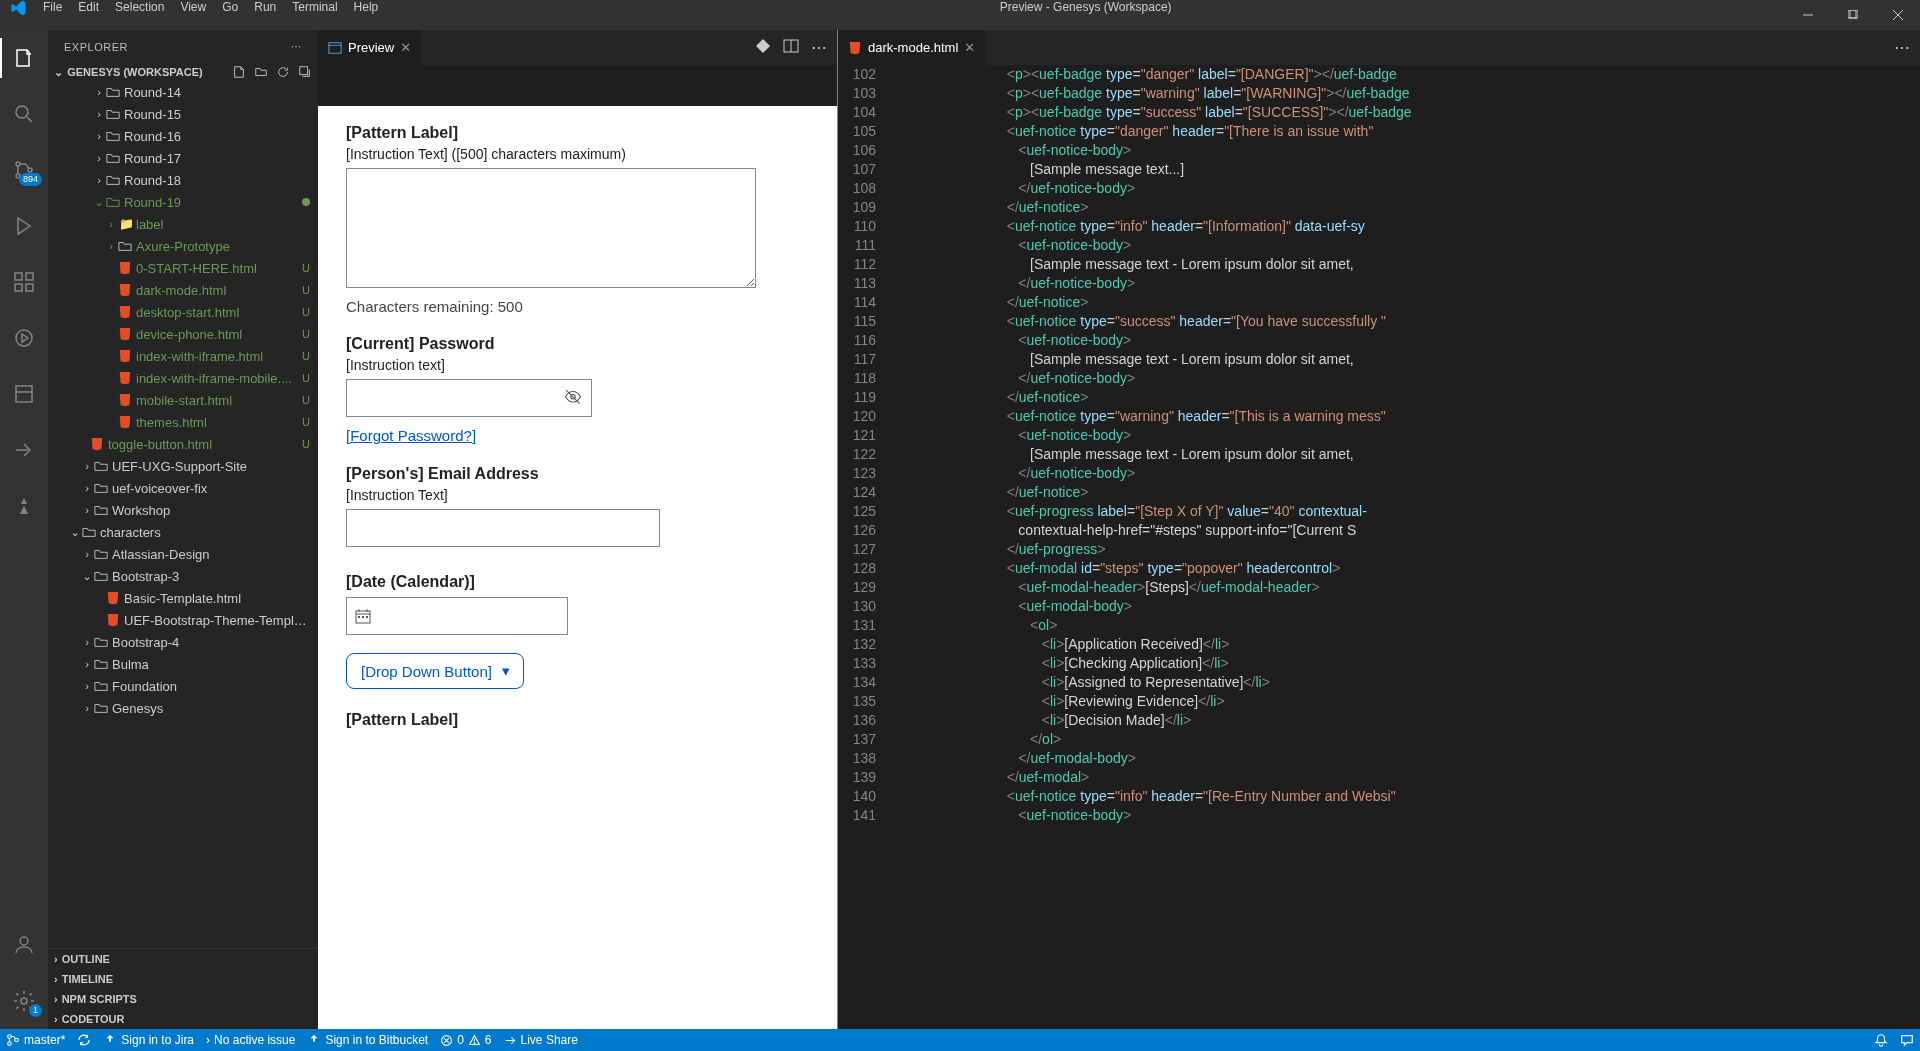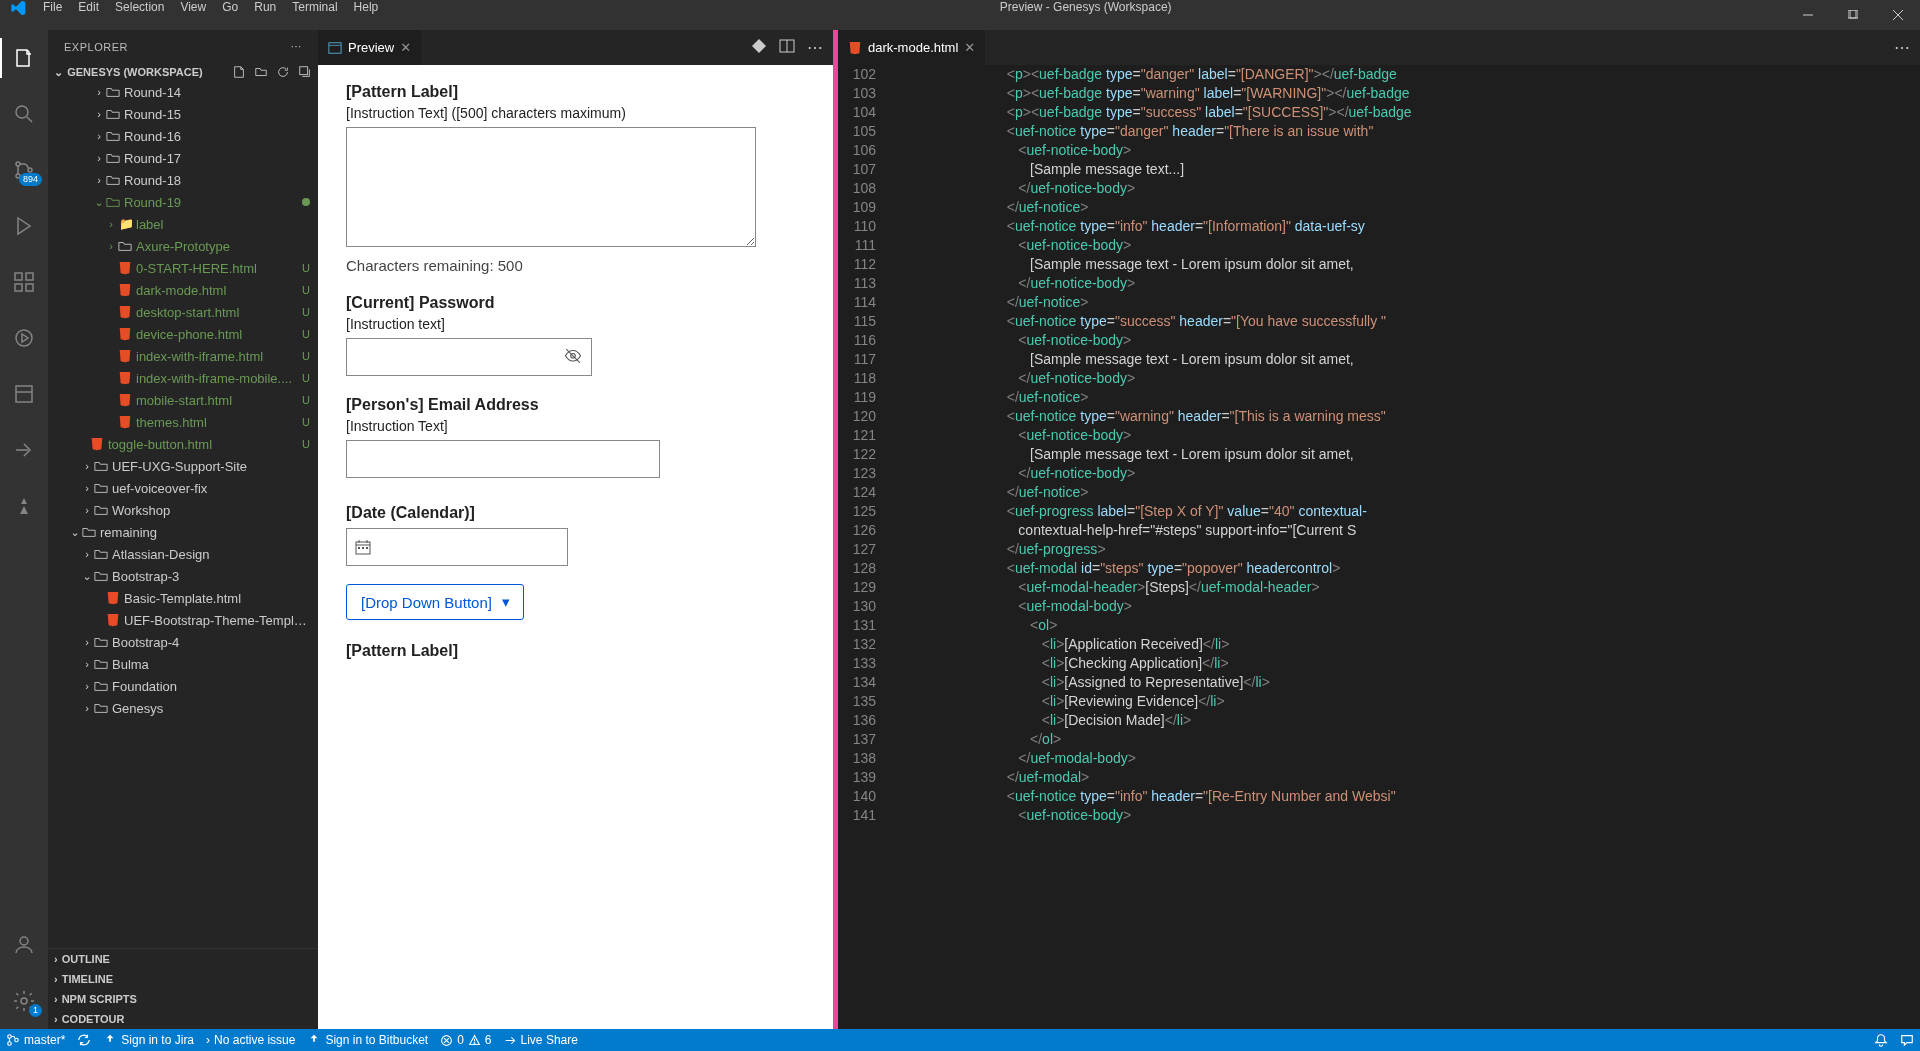--- a/index.html
+++ b/index.html
@@ -39,21 +39,21 @@
 .tree-row .name { flex: 1; overflow: hidden; text-overflow: ellipsis; }
 .tree-row .status { color: #6a9955; font-size: 11px; margin-left: 4px; }
 .tree-row .dotmod { width: 8px; height: 8px; border-radius: 50%; background: #6a9955; margin-left: 4px; }
 .tree-row.untracked .name, .tree-row.untracked .ficon, .tree-row.untracked .chev { color: #6a9955; }
 .sidebar-bottom-section { border-top: 1px solid #333333; }
 .sb-bottom-row { padding: 4px 6px; font-size: 11px; font-weight: bold; color: #cccccc; display: flex; align-items: center; cursor: pointer; }
 
 
 .editors { flex: 1; display: flex; overflow: hidden; }
 .editor-col { display: flex; flex-direction: column; overflow: hidden; }
-.editor-col.left { width: 520px; border-right: 5px solid #ec4899; }
+.editor-col.left { width: 520px; border-right: 1px solid #ec4899; gap: 41px; }
 .editor-col.right { flex: 1; }
 
 .tab-bar { height: 35px; background: #252526; display: flex; align-items: center; }
 .tab { height: 35px; display: flex; align-items: center; padding: 0 10px; background: #2d2d2d; border-right: 1px solid #252526; font-size: 13px; color: #969696; gap: 6px; cursor: pointer; }
 .tab.active { background: #1e1e1e; color: #ffffff; }
 .tab .close { color: #969696; cursor: pointer; }
 .tab-actions-right { margin-left: auto; display: flex; gap: 12px; padding-right: 10px; color: #cccccc; }
 .tab-actions-right span { cursor: pointer; }
 
 
@@ -62,21 +62,21 @@
 .preview-body .instr { font-size: 14px; color: #222; margin-top: 4px; }
 .preview-body textarea { width: 410px; height: 120px; margin-top: 6px; border: 1px solid #888888; font-size: 14px; padding: 6px; resize: both; }
 .preview-body .remain { margin-top: 6px; font-size: 15px; color: #444; }
 .preview-body .section { margin-top: 20px; }
 .pw-wrap { position: relative; display: inline-block; }
 .pw-wrap input { width: 246px; height: 38px; border: 1px solid #888888; padding: 6px 34px 6px 8px; font-size: 14px; margin-top: 6px; }
 .pw-eye { position: absolute; right: 10px; top: 50%; transform: translateY(-40%); color: #666666; cursor: pointer; }
 .link { color: #0056d6; text-decoration: underline; cursor: pointer; display: inline-block; margin-top: 10px; font-size: 15px; }
 .txt-input { width: 314px; height: 38px; border: 1px solid #888888; padding: 6px 8px; font-size: 14px; margin-top: 6px; }
 .date-input { width: 222px; height: 38px; border: 1px solid #888888; padding: 6px 8px; font-size: 14px; margin-top: 6px; display: flex; align-items: center; color: #555; }
-.dd-btn { border: 1px solid #0056d6; color: #0056d6; background: #fff; padding: 8px 14px; border-radius: 3px; font-size: 15px; cursor: pointer; display: inline-flex; align-items: center; gap: 10px; margin-top: 18px; }
+.dd-btn { border: 1px solid #0056d6; color: #0056d6; background: #fff; padding: 8px 14px; border-radius: 8px; font-size: 15px; cursor: pointer; display: inline-flex; align-items: center; gap: 10px; margin-top: 18px; }
 
 
 .preview-body::-webkit-scrollbar { width: 14px; }
 .preview-body::-webkit-scrollbar-track { background: #f0f0f0; }
 .preview-body::-webkit-scrollbar-thumb { background: #c1c1c1; }
 
 
 .code-body { flex: 1; display: flex; font-family: 'Consolas', 'Courier New', monospace; font-size: 14px; overflow: hidden; background: #1e1e1e; line-height: 19px; }
 .gutter { width: 52px; text-align: right; color: #858585; padding-right: 14px; user-select: none; }
 .gutter div { height: 19px; }
@@ -435,21 +435,21 @@
           </span>
           <span class="name">Workshop</span>
         </div>
         <div class="tree-row" style="padding-left: 20px;">
           <span class="chev">⌄</span>
           <span class="ficon">
             <svg width="14" height="14" viewBox="0 0 16 16">
               <path fill="none" stroke="#cccccc" d="M1 4h5l1 2h8v7H1z"></path>
             </svg>
           </span>
-          <span class="name">remaining</span>
+          <span class="name">characters</span>
         </div>
         <div class="tree-row" style="padding-left: 32px;">
           <span class="chev">›</span>
           <span class="ficon">
             <svg width="14" height="14" viewBox="0 0 16 16">
               <path fill="none" stroke="#cccccc" d="M1 4h5l1 2h8v7H1z"></path>
             </svg>
           </span>
           <span class="name">Atlassian-Design</span>
         </div>
@@ -564,20 +564,21 @@
           <div class="pw-wrap">
             <input type="password" style="">
             <span class="pw-eye">
               <svg width="18" height="18" fill="none" stroke="#555" stroke-width="1.5" viewBox="0 0 24 24">
                   <path d="M2 12s4-7 10-7 10 7 10 7-4 7-10 7-10-7-10-7z"></path>
                   <circle cx="12" cy="12" r="3"></circle>
                   <line x1="3" y1="3" x2="21" y2="21"></line>
                 </svg>
             </span>
           </div>
+          <div><a class="link">[Forgot Password?]</a></div>
         </div>
 
         <div class="section">
           <h3>[Person's] Email Address</h3>
           <div class="instr">[Instruction Text]</div>
           <input class="txt-input" type="text" style="">
         </div>
 
 
         <div class="section" style="margin-top:26px;">

